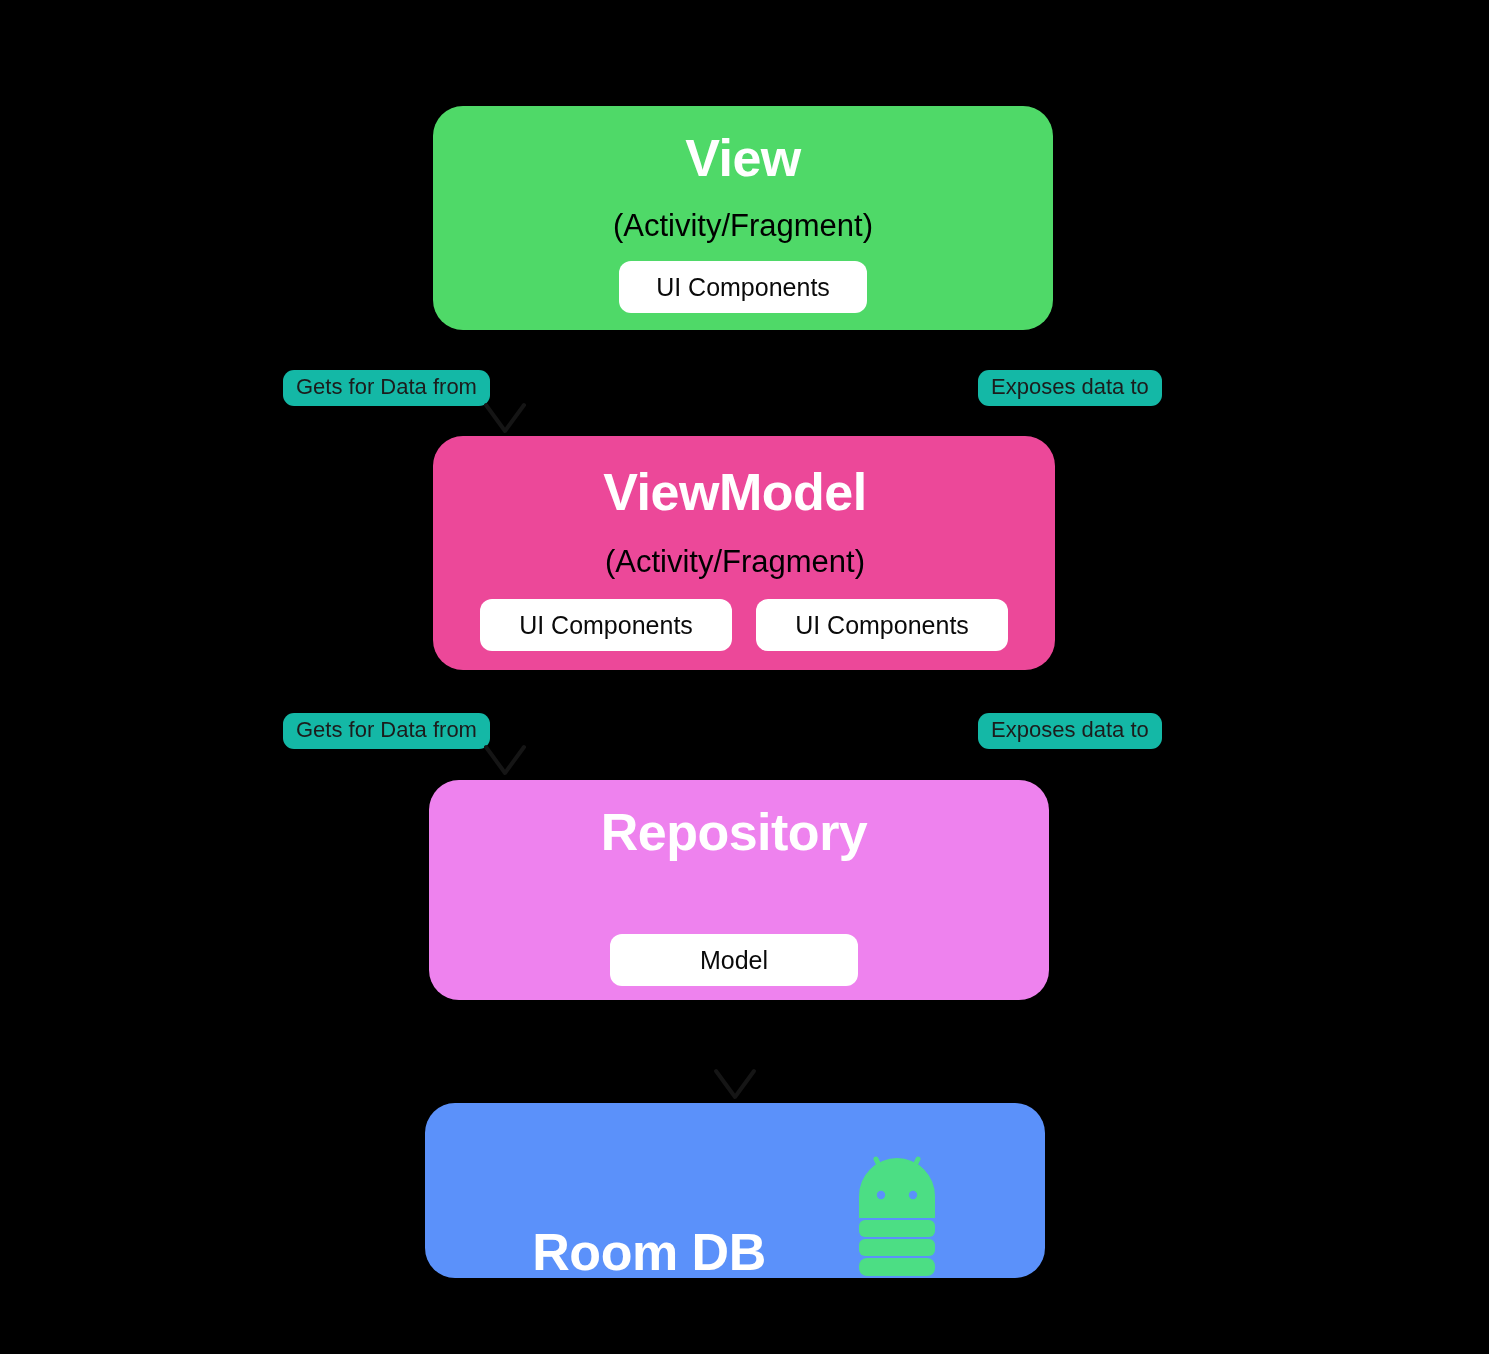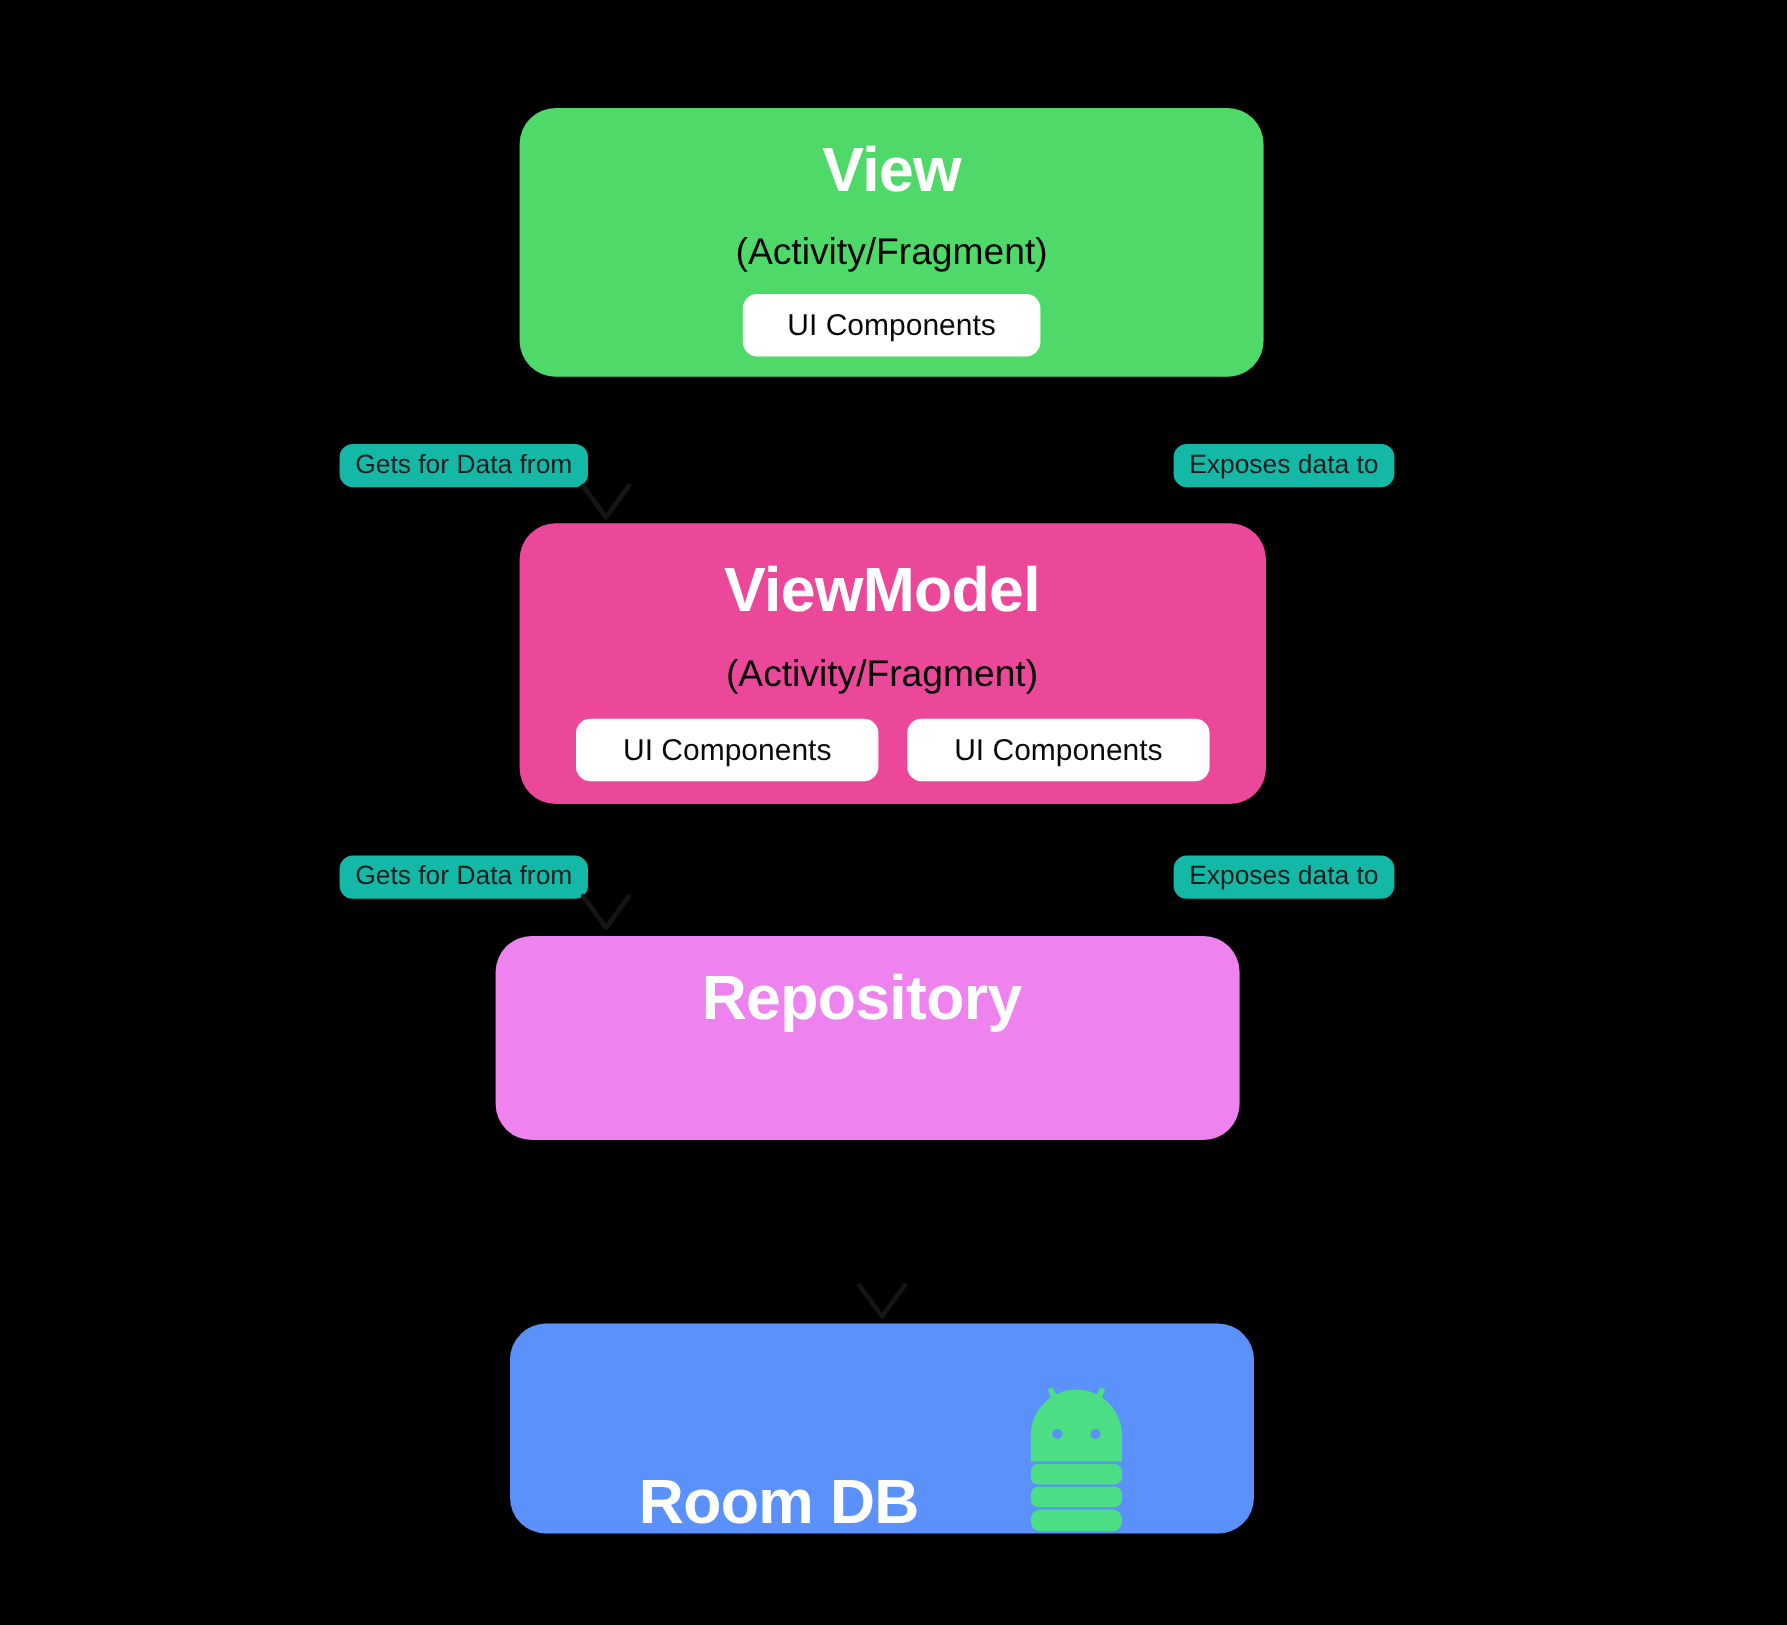--- a/index.html
+++ b/index.html
@@ -56,21 +56,21 @@
     display: flex;
     align-items: center;
     justify-content: center;
     box-sizing: border-box;
     white-space: nowrap;
   }
 
   
   #view-box {
     left: 433px;
-    top: 90px;
+    top: 106px;
     width: 620px;
     height: 224px;
     background: #4FD968;
   }
   #view-box .layer-title {
     font-size: 52px;
     margin-top: 26px;
   }
   #view-box .layer-subtitle { margin-top: 26px; }
   #view-box .pill {
@@ -102,24 +102,24 @@
     gap: 24px;
     margin-top: 22px;
   }
   #viewmodel-box .pill {
     width: 252px;
     height: 52px;
   }
 
   
   #repository-box {
-    left: 413px;
+    left: 429px;
     top: 780px;
     width: 620px;
-    height: 170px;
+    height: 220px;
     background: #EE82EE;
   }
   #repository-box .layer-title {
     font-size: 52px;
     margin-top: 26px;
     margin-right: 10px;
   }
   #repository-box .pill {
     margin-top: 76px;
     width: 248px;
@@ -202,20 +202,21 @@
   </div>
 
   <div class="edge-label" id="label-gets-2">Gets for Data from</div>
   <div class="edge-label" id="label-exposes-2">Exposes data to</div>
   <svg class="arrowhead" id="arrow-viewmodel-repo" viewBox="0 0 44 34">
     <path d="M3 3 L22 29 L41 3" fill="none" stroke="#151515" stroke-width="4" stroke-linecap="round" stroke-linejoin="round"></path>
   </svg>
 
   <div class="layer-box" id="repository-box">
     <div class="layer-title">Repository</div>
+    <div class="pill">Model</div>
   </div>
 
   <svg class="arrowhead" id="arrow-repo-roomdb" viewBox="0 0 44 34">
     <path d="M3 3 L22 29 L41 3" fill="none" stroke="#151515" stroke-width="4" stroke-linecap="round" stroke-linejoin="round"></path>
   </svg>
 
   <div class="layer-box" id="roomdb-box">
     <div class="layer-title">Room DB</div>
     <svg class="android-icon" viewBox="0 0 82 122">
       <g fill="none" stroke="#4CDE84" stroke-width="5" stroke-linecap="round">

